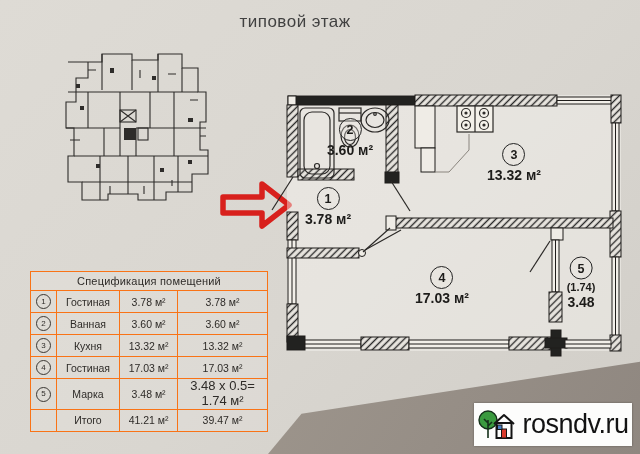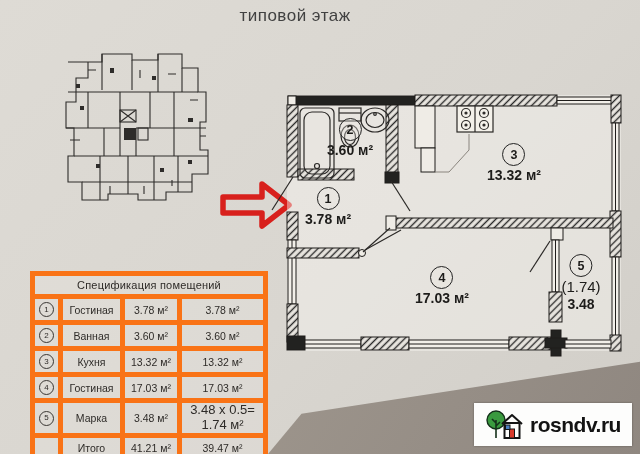--- a/index.html
+++ b/index.html
@@ -4,35 +4,35 @@
 <style>
   html,body{margin:0;padding:0;}
   body{width:640px;height:454px;position:relative;overflow:hidden;
        font-family:"Liberation Sans",sans-serif;
        background:linear-gradient(135deg,#dedbd5 0%,#d9d6d0 55%,#d1cec8 100%);}
   .abs{position:absolute;}
 
   
   .page-title{left:170px;top:6px;width:250px;text-align:center;color:#414141;}
   .page-title .t1{font-size:17px;letter-spacing:.5px;}
-  .page-title .t2{font-size:17px;margin-top:0;letter-spacing:.5px;}
+  .page-title .t2{font-size:17px;margin-top:6px;letter-spacing:.5px;}
 
   
   .room-label{transform:translate(-50%,-50%);display:flex;flex-direction:column;
               align-items:center;gap:1px;color:#1d1c1a;}
   .circle-num{width:21px;height:21px;border:1.4px solid #222;border-radius:50%;
               display:flex;align-items:center;justify-content:center;
               font-size:12.5px;font-weight:600;background:rgba(236,233,227,.35);}
   .room-area{font-size:14px;font-weight:600;white-space:nowrap;}
-  .room-note{font-size:15px;font-weight:400;}
+  .room-note{font-size:11px;font-weight:700;}
 
   
   .spec{left:30px;top:271px;width:238px;border-collapse:collapse;
         color:#2e2b28;background:rgba(235,232,226,.25);}
-  .spec td,.spec th{border:5px solid #f97316;padding:0 2px;text-align:center;
+  .spec td,.spec th{border:1px solid #f97316;padding:0 2px;text-align:center;
         font-weight:normal;vertical-align:middle;}
   .spec .title-cell{font-size:11px;height:18px;letter-spacing:.2px;}
   .spec .head td{font-size:9.5px;line-height:1.08;height:31px;}
   .spec .r td{font-size:10.5px;height:21px;}
   .spec .c-mark{width:28px;}
   .spec .c-name{width:86px;}
   .spec .c-area{width:76px;}
   .spec .c-coef{width:46px;}
   .mc{width:13px;height:13px;border:1px solid #3a3733;border-radius:50%;
       display:inline-flex;align-items:center;justify-content:center;
@@ -41,21 +41,21 @@
 
   
   .dark-corner{left:268px;top:358px;width:372px;height:96px;
      background:linear-gradient(120deg,#9d958c,#8f8780);
      clip-path:polygon(0% 100%,9% 58%,100% 4%,100% 100%);}
 
   
   .badge{left:474px;top:403px;width:158px;height:43px;background:#fdfdfc;
      display:flex;align-items:center;justify-content:center;gap:5px;
      box-shadow:0 0 2px rgba(0,0,0,.35);}
-  .badge .site{font-size:21px;font-weight:700;color:#131313;letter-spacing:-.5px;text-align:center;}
+  .badge .site{font-size:27px;font-weight:400;color:#131313;letter-spacing:-.5px;text-align:center;}
 
   svg{display:block;}
 </style>
 </head>
 <body>
 
 <div class="abs page-title">
   <div class="t2">типовой этаж</div>
 </div>
 

